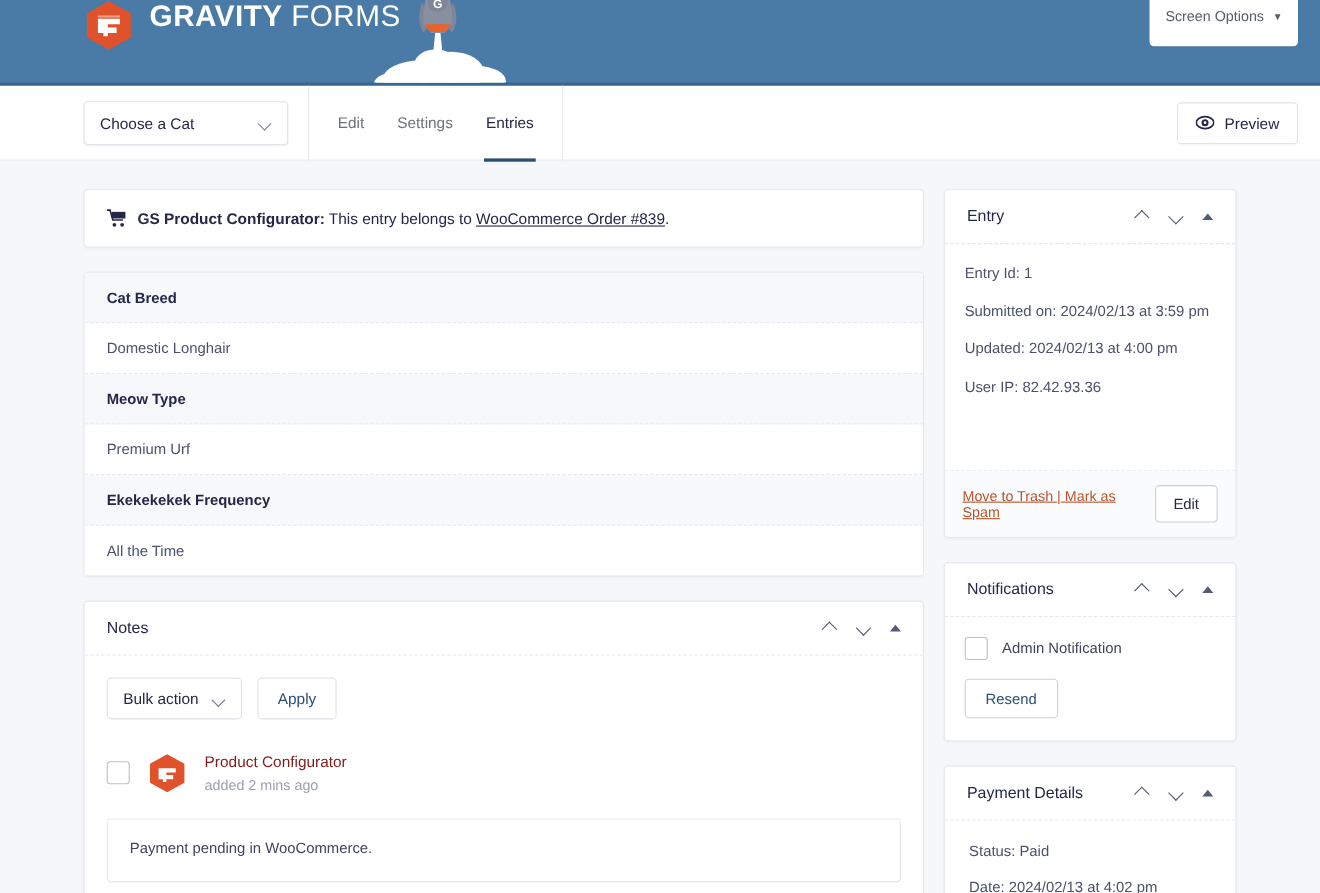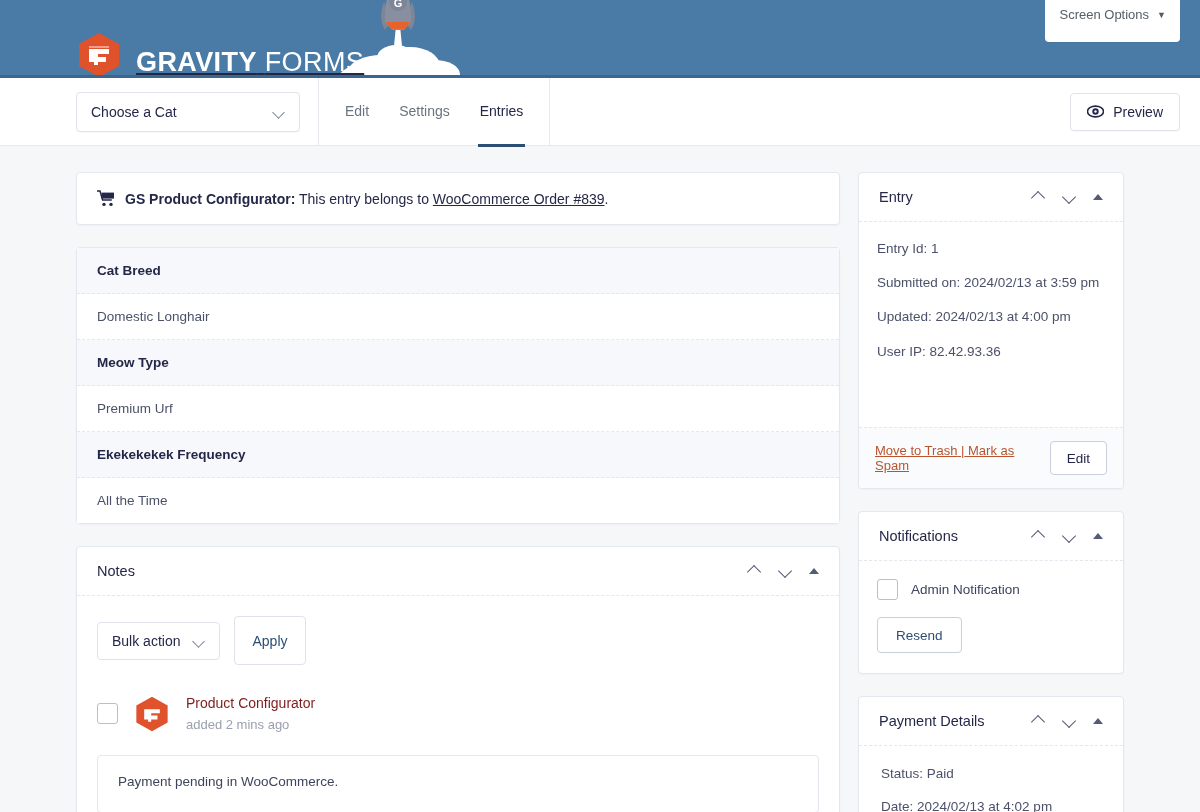--- a/index.html
+++ b/index.html
@@ -35,24 +35,23 @@
     height: 82px;
     pointer-events: none;
   }
 
   .brand-logo-group {
     position: absolute;
     left: 76px;
     top: 0;
     height: 78px;
     display: flex;
-    align-items: flex-end;
+    align-items: flex-start;
     gap: 14px;
     z-index: 3;
-    text-decoration: underline;
   }
 
   .gf-hex {
     width: 46px;
     height: 46px;
     position: relative;
   }
 
   .brand-name {
     font-size: 27px;
@@ -85,21 +84,21 @@
     height: 68px;
     background: #ffffff;
     border-bottom: 1px solid #e8e9ee;
     display: flex;
     align-items: center;
     position: relative;
   }
 
   .form-select {
     margin-left: 76px;
-    width: 224px;
+    width: 186px;
     height: 40px;
     border: 1px solid #e1e3ea;
     border-radius: 4px;
     background: #fff;
     display: flex;
     align-items: center;
     justify-content: space-between;
     padding: 0 14px;
     font-size: 14px;
     color: #242748;
@@ -286,21 +285,21 @@
     border-radius: 4px;
     background: #fff;
     display: flex;
     align-items: center;
     gap: 14px;
     padding: 0 14px;
     font-size: 14px;
     color: #242748;
   }
   .apply-btn {
-    height: 49px;
+    height: 38px;
     border: 1px solid #dfe2ea;
     border-radius: 4px;
     background: #fff;
     padding: 0 17px;
     display: flex;
     align-items: center;
     font-size: 14px;
     color: #2b4e74;
   }
 

